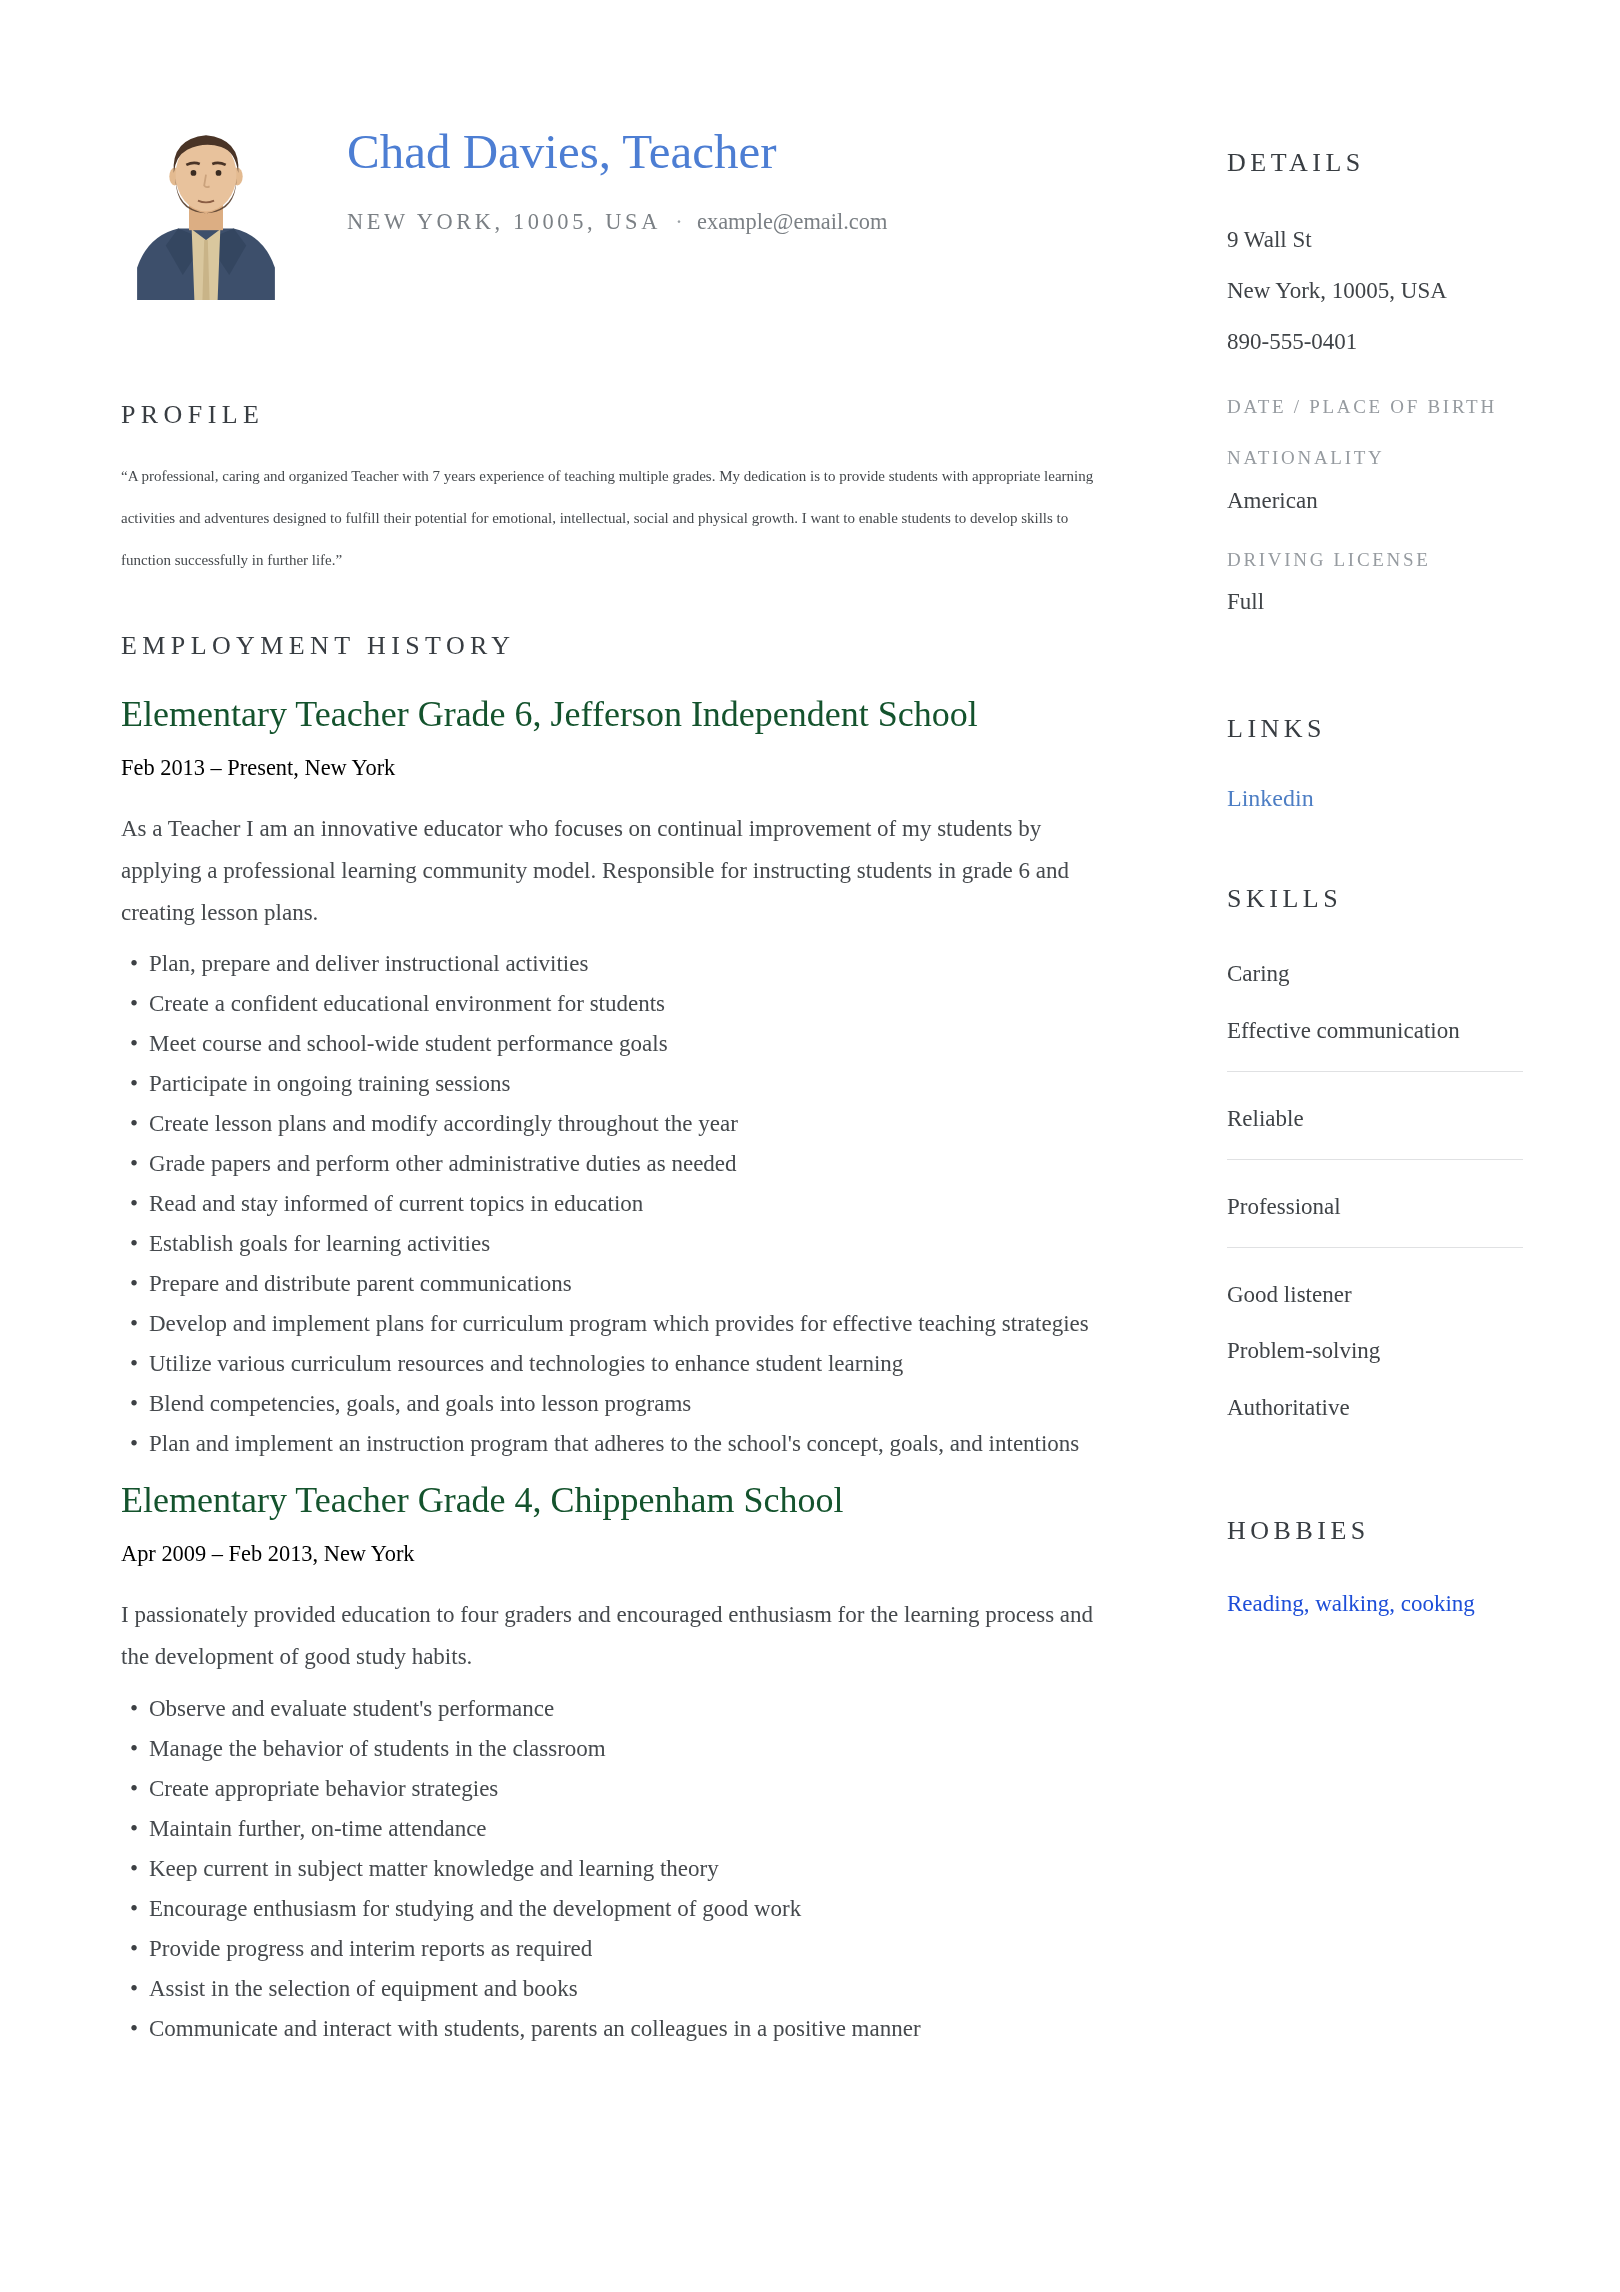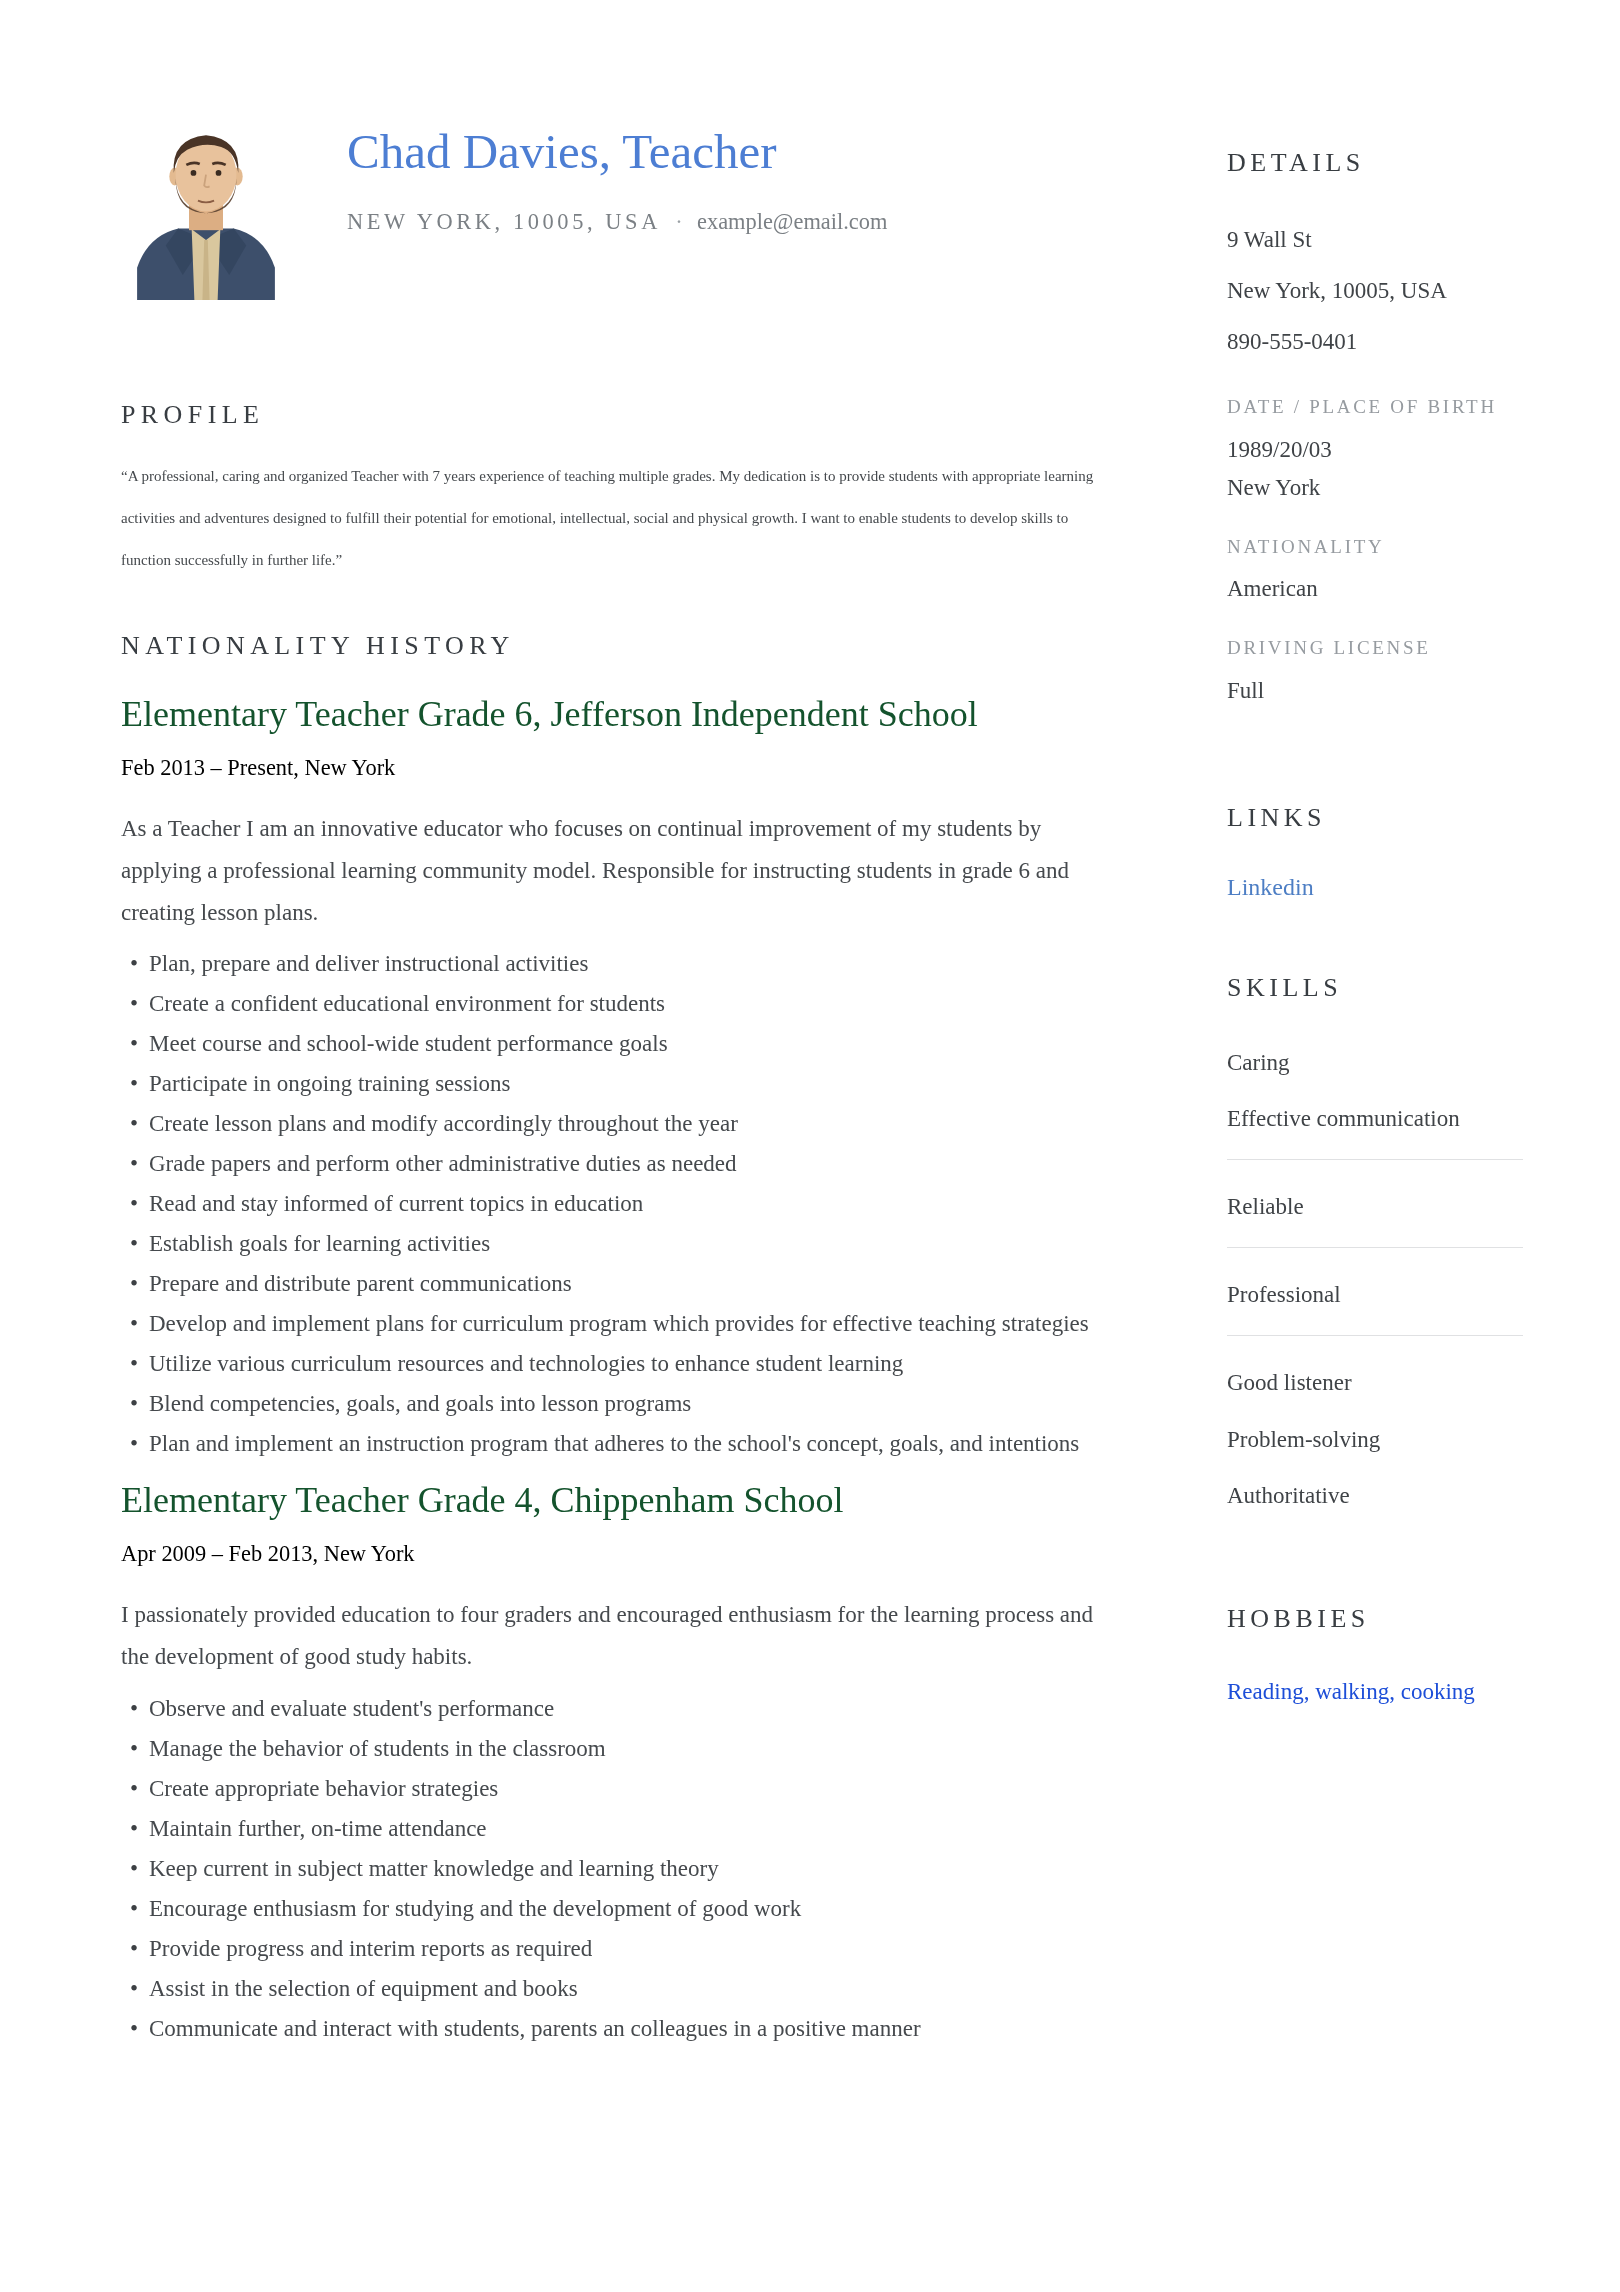--- a/index.html
+++ b/index.html
@@ -125,21 +125,21 @@
         </div>
       </div>
     </div>
 
     <section class="profile-sec">
       <h2 class="sec-heading">PROFILE</h2>
       <p class="profile-text">“A professional, caring and organized Teacher with 7 years experience of teaching multiple grades. My dedication is to provide students with appropriate learning activities and adventures designed to fulfill their potential for emotional, intellectual, social and physical growth. I want to enable students to develop skills to function successfully in further life.”</p>
     </section>
 
     <section class="employment-sec">
-      <h2 class="sec-heading">NATIONALITY HISTORY</h2>
+      <h2 class="sec-heading">EMPLOYMENT HISTORY</h2>
 
       <article class="job">
         <h3 class="job-title">Elementary Teacher Grade 6, Jefferson Independent School</h3>
         <div class="job-dates">Feb 2013 – Present, New York</div>
         <p class="job-summary">As a Teacher I am an innovative educator who focuses on continual improvement of my students by applying a professional learning community model. Responsible for instructing students in grade 6 and creating lesson plans.</p>
         <ul class="bullets">
             <li>Plan, prepare and deliver instructional activities</li>
             <li>Create a confident educational environment for students</li>
             <li>Meet course and school-wide student performance goals</li>
             <li>Participate in ongoing training sessions</li>
@@ -178,24 +178,20 @@
   <aside class="col-side">
 
     <section>
       <h2 class="side-heading">DETAILS</h2>
       <div class="details-block">
         <div>9 Wall St</div>
         <div>New York, 10005, USA</div>
         <div>890-555-0401</div>
       </div>
       <div class="sub-label">DATE / PLACE OF BIRTH</div>
-      <div class="sub-value">
-        <div>1989/20/03</div>
-        <div>New York</div>
-      </div>
       <div class="sub-label">NATIONALITY</div>
       <div class="sub-value">American</div>
       <div class="sub-label">DRIVING LICENSE</div>
       <div class="sub-value">Full</div>
     </section>
 
     <section class="links-sec">
       <h2 class="side-heading">LINKS</h2>
       <a class="link-item">Linkedin</a>
     </section>

